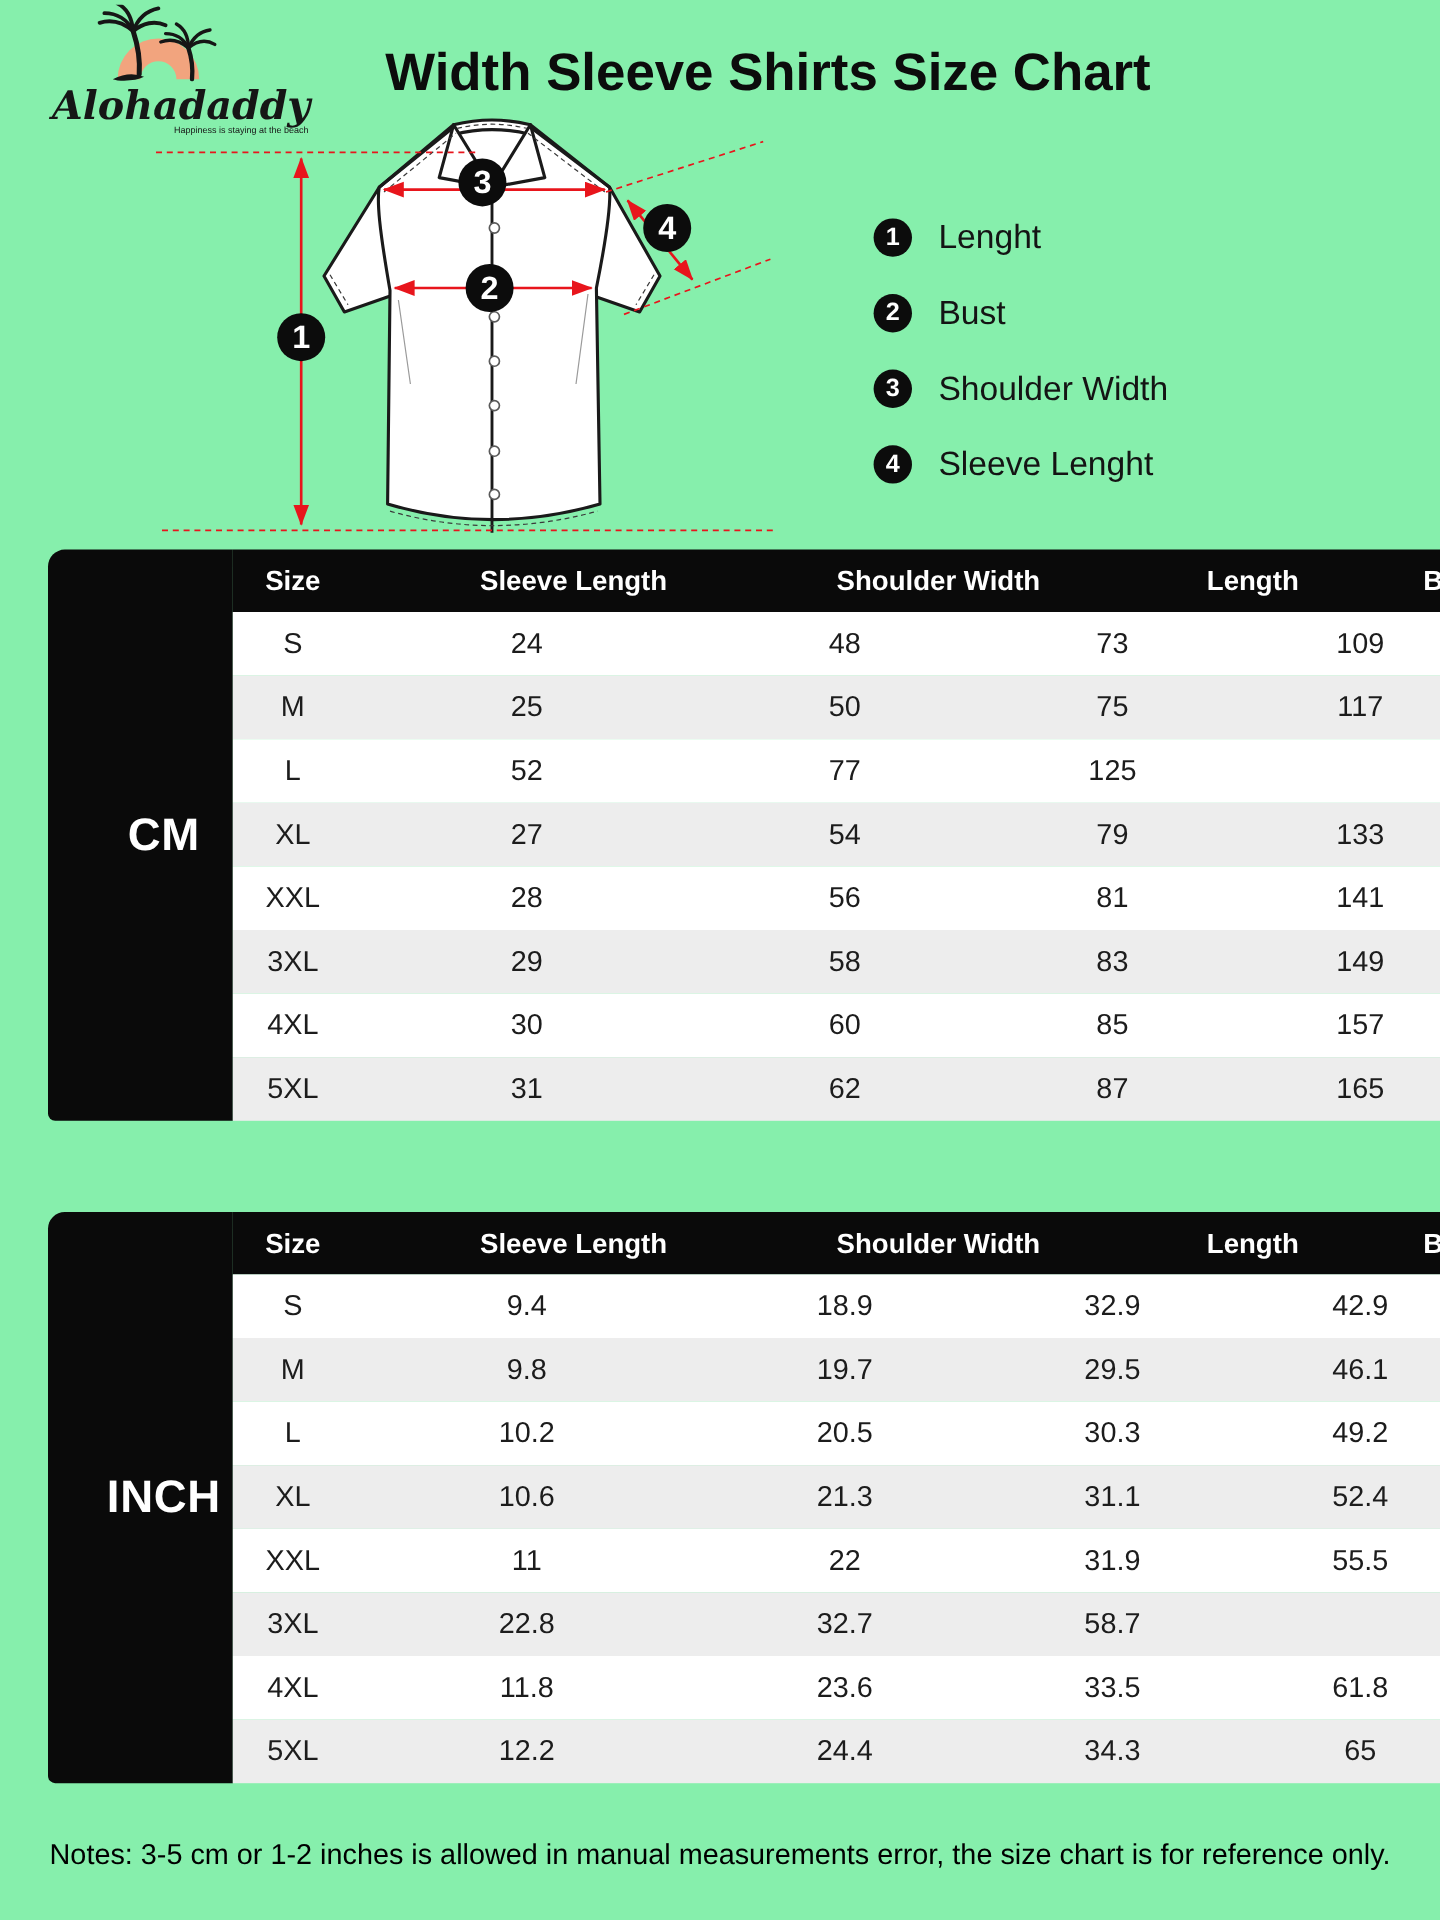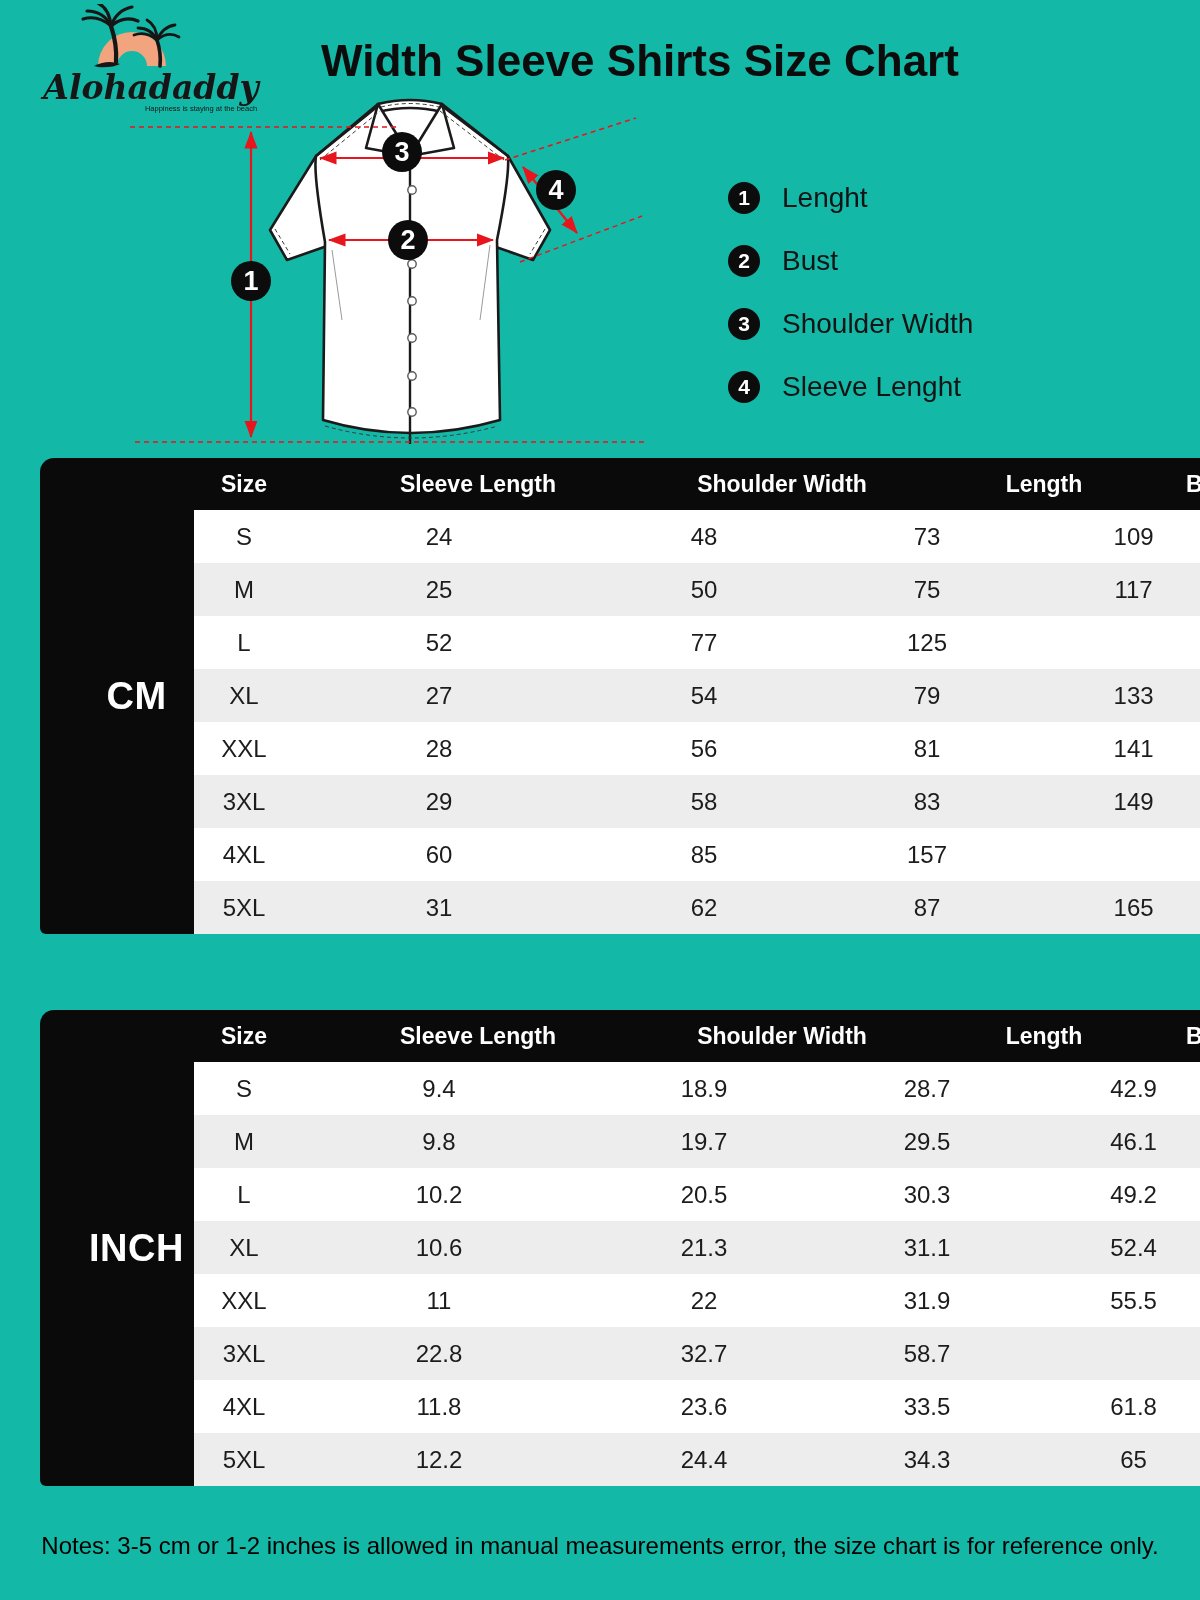--- a/index.html
+++ b/index.html
@@ -1,17 +1,17 @@
 <!DOCTYPE html>
 <html><head>
 <meta charset="utf-8">
 <style>
   html,body { margin:0; padding:0; background:#ffffff; }
   .page {
-    position:relative; width:1200px; height:1600px; background:#14b8a6;
+    position:relative; width:1200px; height:1600px; background:#86efac;
     font-family:"Liberation Sans", sans-serif; overflow:hidden; color:#111;
   }
   
   .logo { position:absolute; left:36px; top:4px; width:235px; height:115px; }
   .logo svg { display:block; }
   
   .title {
     position:absolute; left:140px; top:36px; width:1000px;
     text-align:center; font-size:44px; font-weight:bold; color:#0c0c0c;
     letter-spacing:0px; white-space:nowrap;
@@ -235,20 +235,21 @@
           </div>
           <div class="t-row alt">
             <div>3XL</div>
             <div>29</div>
             <div>58</div>
             <div>83</div>
             <div>149</div>
           </div>
           <div class="t-row">
             <div>4XL</div>
+            <div>30</div>
             <div>60</div>
             <div>85</div>
             <div>157</div>
           </div>
           <div class="t-row alt">
             <div>5XL</div>
             <div>31</div>
             <div>62</div>
             <div>87</div>
             <div>165</div>
@@ -265,21 +266,21 @@
           <div>Sleeve Length</div>
           <div>Shoulder Width</div>
           <div>Length</div>
           <div>Bust</div>
         </div>
       <div class="t-body">
           <div class="t-row">
             <div>S</div>
             <div>9.4</div>
             <div>18.9</div>
-            <div>28.7</div>
+            <div>32.9</div>
             <div>42.9</div>
           </div>
           <div class="t-row alt">
             <div>M</div>
             <div>9.8</div>
             <div>19.7</div>
             <div>29.5</div>
             <div>46.1</div>
           </div>
           <div class="t-row">

